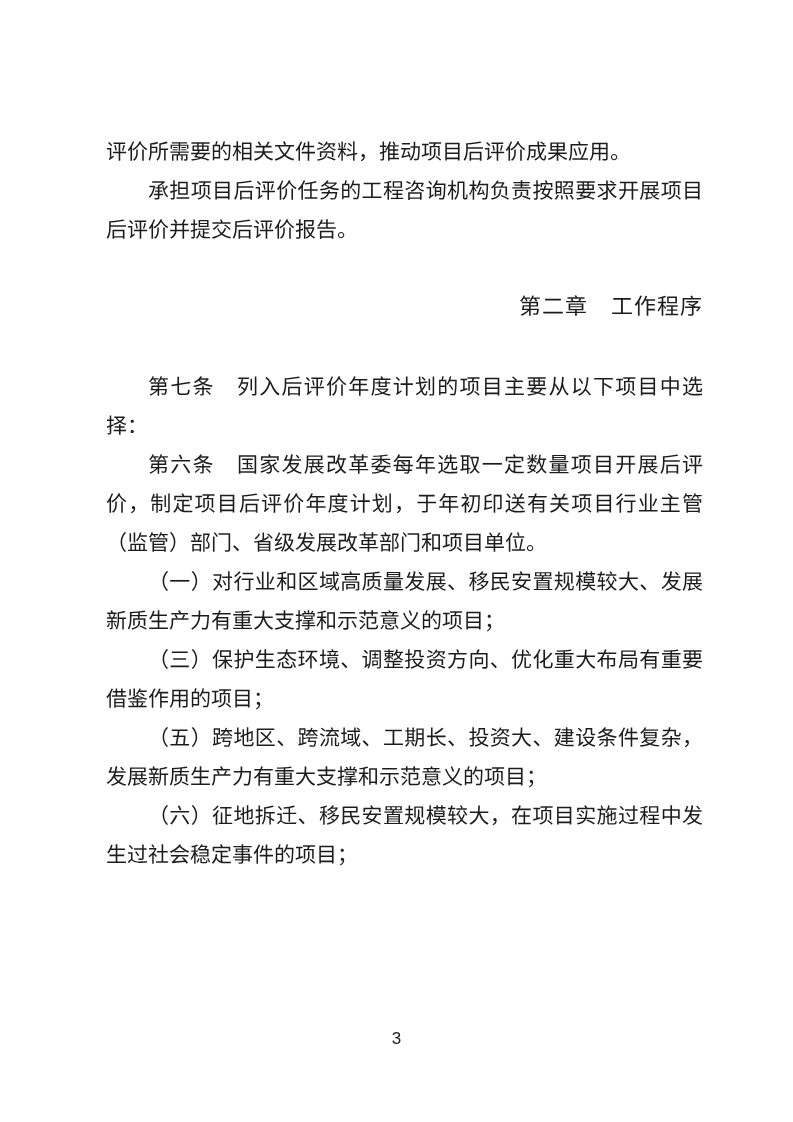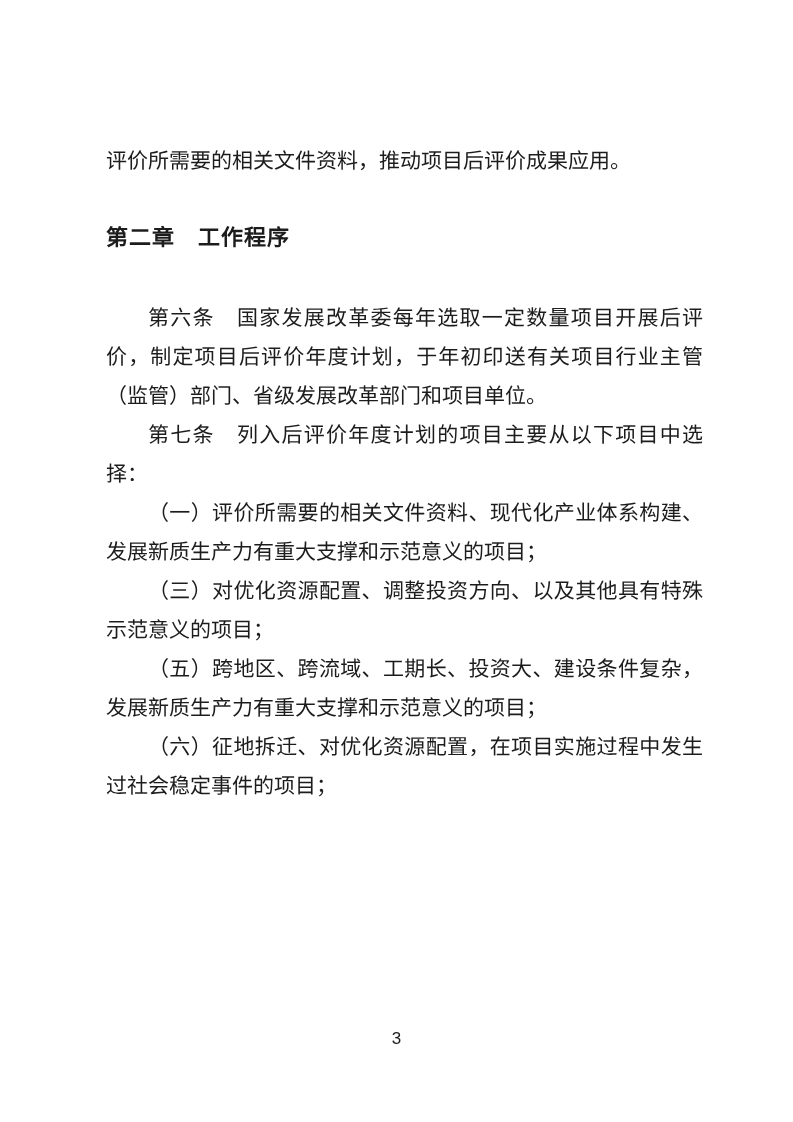--- a/index.html
+++ b/index.html
@@ -12,68 +12,69 @@
     width: 793px;
     height: 1122px;
     background: #ffffff;
     overflow: hidden;
     font-family: "Liberation Sans", sans-serif;
     color: #1c1c1c;
   }
   .content {
     position: absolute;
     left: 106px;
-    top: 141px;
+    top: 132px;
     width: 597px;
     font-size: 21px;
     line-height: 39px;
     text-align: justify;
     text-justify: inter-character;
   }
   .para {
     margin: 0;
     padding: 0;
     text-indent: 2em;
     word-break: break-all;
   }
   .para.no-indent {
     text-indent: 0;
   }
   .chapter-heading {
     margin: 38px 0 41px 0;
     padding: 0;
     font-size: 22px;
-    font-weight: bold;
+    font-weight: normal;
     line-height: 39px;
-    text-align: left;
+    text-align: right;
     text-indent: 0;
     letter-spacing: 1px;
   }
   .footer {
     position: absolute;
     left: 0;
     top: 1028px;
     width: 793px;
     text-align: center;
     font-size: 17px;
     line-height: 22px;
     color: #1c1c1c;
   }
 </style>
 </head>
 <body>
 
 <div class="page">
   <div class="content">
     <p class="para no-indent">评价所需要的相关文件资料，推动项目后评价成果应用。</p>
+    <p class="para">承担项目后评价任务的工程咨询机构负责按照要求开展项目后评价并提交后评价报告。</p>
 
     <h2 class="chapter-heading">第二章　工作程序</h2>
 
+    <p class="para">第七条　列入后评价年度计划的项目主要从以下项目中选择：</p>
     <p class="para">第六条　国家发展改革委每年选取一定数量项目开展后评价，制定项目后评价年度计划，于年初印送有关项目行业主管（监管）部门、省级发展改革部门和项目单位。</p>
-    <p class="para">第七条　列入后评价年度计划的项目主要从以下项目中选择：</p>
-    <p class="para">（一）评价所需要的相关文件资料、现代化产业体系构建、发展新质生产力有重大支撑和示范意义的项目；</p>
-    <p class="para">（三）对优化资源配置、调整投资方向、以及其他具有特殊示范意义的项目；</p>
+    <p class="para">（一）对行业和区域高质量发展、移民安置规模较大、发展新质生产力有重大支撑和示范意义的项目；</p>
+    <p class="para">（三）保护生态环境、调整投资方向、优化重大布局有重要借鉴作用的项目；</p>
     <p class="para">（五）跨地区、跨流域、工期长、投资大、建设条件复杂，发展新质生产力有重大支撑和示范意义的项目；</p>
-    <p class="para">（六）征地拆迁、对优化资源配置，在项目实施过程中发生过社会稳定事件的项目；</p>
+    <p class="para">（六）征地拆迁、移民安置规模较大，在项目实施过程中发生过社会稳定事件的项目；</p>
   </div>
 
   <div class="footer">3</div>
 </div>
 
 </body></html>

